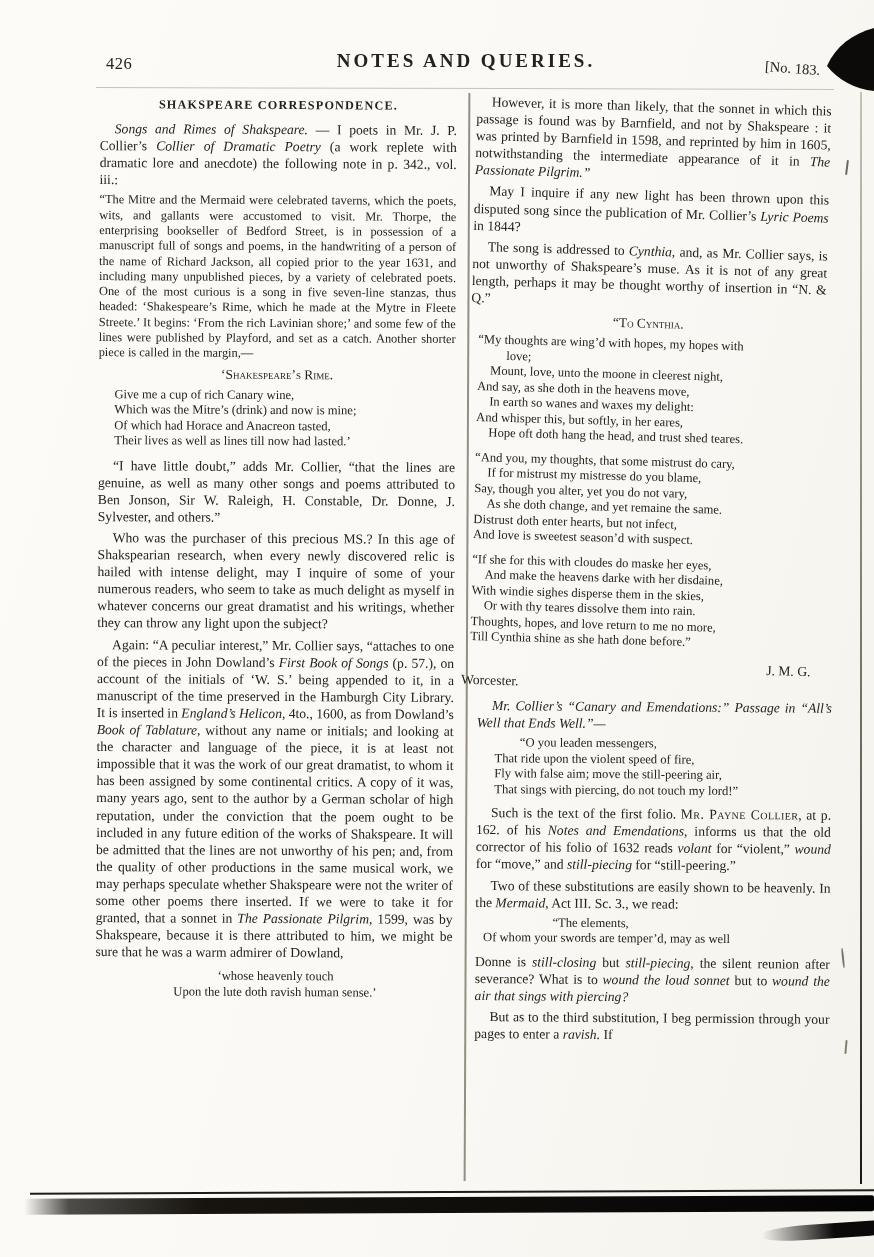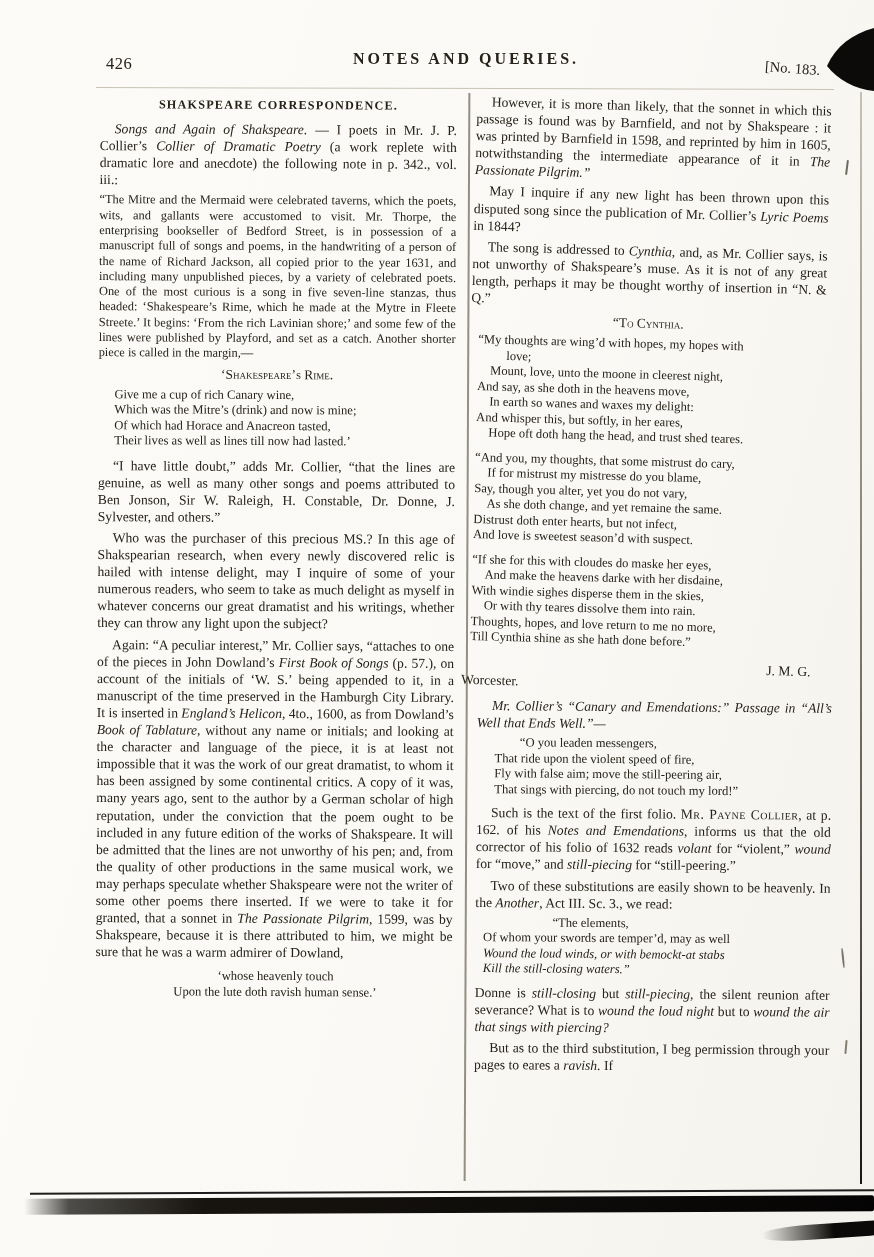--- a/index.html
+++ b/index.html
@@ -7,21 +7,21 @@
   .page{
     position:relative;width:874px;height:1257px;overflow:hidden;
     background:linear-gradient(105deg,#fcfbf8 0%,#faf9f5 55%,#f4f2ec 100%);
     font-family:"Liberation Serif","DejaVu Serif",serif;
     color:#262219;
   }
   
   .running-head{position:absolute;left:100px;right:42px;top:48px;height:34px;}
   .pageno{position:absolute;left:6px;top:6px;font-size:16.5px;letter-spacing:.5px;}
   .head-title{position:absolute;left:50%;top:2px;transform:translateX(-50%);
-    font-size:16px;font-weight:bold;letter-spacing:3px;white-space:nowrap;}
+    font-size:19px;font-weight:bold;letter-spacing:3px;white-space:nowrap;}
   .issue{position:absolute;right:12px;top:12px;font-size:14.5px;transform:rotate(4deg);white-space:nowrap;}
   .head-rule{position:absolute;left:96px;right:40px;top:88px;height:0;border-top:1px solid #c9c3b7;transform:rotate(.15deg);}
   .col-divider{position:absolute;left:466px;top:93px;height:1088px;width:1.5px;background:#948e83;transform:rotate(.25deg);}
 
   
   .col{position:absolute;top:98px;width:357px;}
   .col-left{left:100px;transform:rotate(.3deg);transform-origin:50% 0;}
   .col-right{left:477px;top:93px;width:355px;}
   .skew-a{transform:rotate(1.55deg);transform-origin:0 0;}
   .skew-b{transform:rotate(.45deg);transform-origin:0 0;margin-top:4px;}
@@ -67,21 +67,21 @@
     <span class="pageno">426</span>
     <span class="head-title">NOTES AND QUERIES.</span>
     <span class="issue">[No. 183.</span>
   </div>
   <div class="head-rule"></div>
   <div class="col-divider"></div>
 
   <div class="col col-left">
     <div class="sec-head">SHAKSPEARE CORRESPONDENCE.</div>
 
-    <p class="body ind"><span class="it">Songs and Again of Shakspeare.</span><span> — I poets in Mr. J. P. Collier’s </span><span class="it">Collier of Dramatic Poetry</span><span> (a work replete with dramatic lore and anecdote) the following note in p. 342., vol. iii.:</span></p>
+    <p class="body ind"><span class="it">Songs and Rimes of Shakspeare.</span><span> — I poets in Mr. J. P. Collier’s </span><span class="it">Collier of Dramatic Poetry</span><span> (a work replete with dramatic lore and anecdote) the following note in p. 342., vol. iii.:</span></p>
 
     <p class="small">“The Mitre and the Mermaid were celebrated taverns, which the poets, wits, and gallants were accustomed to visit.  Mr. Thorpe, the enterprising bookseller of Bedford Street, is in possession of a manuscript full of songs and poems, in the handwriting of a person of the name of Richard Jackson, all copied prior to the year 1631, and including many unpublished pieces, by a variety of celebrated poets.  One of the most curious is a song in five seven-line stanzas, thus headed: ‘Shakespeare’s Rime, which he made at the Mytre in Fleete Streete.’  It begins: ‘From the rich Lavinian shore;’ and some few of the lines were published by Playford, and set as a catch.  Another shorter piece is called in the margin,—</p>
 
     <div class="verse-head">‘Shakespeare’s Rime.</div>
     <div class="verse">Give me a cup of rich Canary wine,
 Which was the Mitre’s (drink) and now is mine;
 Of which had Horace and Anacreon tasted,
 Their lives as well as lines till now had lasted.’</div>
 
     <p class="body ind">“I have little doubt,” adds Mr. Collier, “that the lines are genuine, as well as many other songs and poems attributed to Ben Jonson, Sir W. Raleigh, H. Constable, Dr. Donne, J. Sylvester, and others.”</p>
@@ -133,30 +133,28 @@
 
       <p class="body ind it emend-head"><span>Mr. Collier’s “Canary and Emendations:” Passage in “All’s Well that Ends Well.”—</span></p>
 
       <div class="verse verse-messengers">        “O you leaden messengers,
 That ride upon the violent speed of fire,
 Fly with false aim; move the still-peering air,
 That sings with piercing, do not touch my lord!”</div>
 
       <p class="body ind"><span>Such is the text of the first folio.  </span><span class="sc">Mr. Payne Collier</span><span>, at p. 162. of his </span><span class="it">Notes and Emendations</span><span>, informs us that the old corrector of his folio of 1632 reads </span><span class="it">volant</span><span> for “violent,” </span><span class="it">wound</span><span> for “move,” and </span><span class="it">still-piecing</span><span> for “still-peering.”</span></p>
 
-      <p class="body ind"><span>Two of these substitutions are easily shown to be heavenly.  In the </span><span class="it">Another</span><span>, Act III. Sc. 3., we read:</span></p>
+      <p class="body ind"><span>Two of these substitutions are easily shown to be heavenly.  In the </span><span class="it">Mermaid</span><span>, Act III. Sc. 3., we read:</span></p>
 
       <div class="verse verse-tempest"><span>                      “The elements,
-Of whom your swords are temper’d, may as well</span><span class="it">
-Wound the loud winds, or with bemockt-at stabs
-Kill the still-closing waters.”</span></div>
+Of whom your swords are temper’d, may as well</span></div>
 
-      <p class="body"><span>Donne is </span><span class="it">still-closing</span><span> but </span><span class="it">still-piecing</span><span>, the silent reunion after severance?  What is to </span><span class="it">wound the loud night</span><span> but to </span><span class="it">wound the air that sings with piercing?</span></p>
+      <p class="body"><span>Donne is </span><span class="it">still-closing</span><span> but </span><span class="it">still-piecing</span><span>, the silent reunion after severance?  What is to </span><span class="it">wound the loud sonnet</span><span> but to </span><span class="it">wound the air that sings with piercing?</span></p>
 
-      <p class="body ind"><span>But as to the third substitution, I beg permission through your pages to eares a </span><span class="it">ravish.</span><span>  If</span></p>
+      <p class="body ind"><span>But as to the third substitution, I beg permission through your pages to enter a </span><span class="it">ravish.</span><span>  If</span></p>
     </div>
   </div>
 
   <svg class="corner-curl" viewBox="0 0 62 70" aria-hidden="true">
     <path d="M62,2 C40,8 24,20 15,40 C26,54 43,63 62,65 Z" fill="#0c0b09"></path>
   </svg>
   <div class="edge-right"></div>
   <div class="mark-a"></div>
   <div class="mark-b"></div>
   <div class="mark-c"></div>

